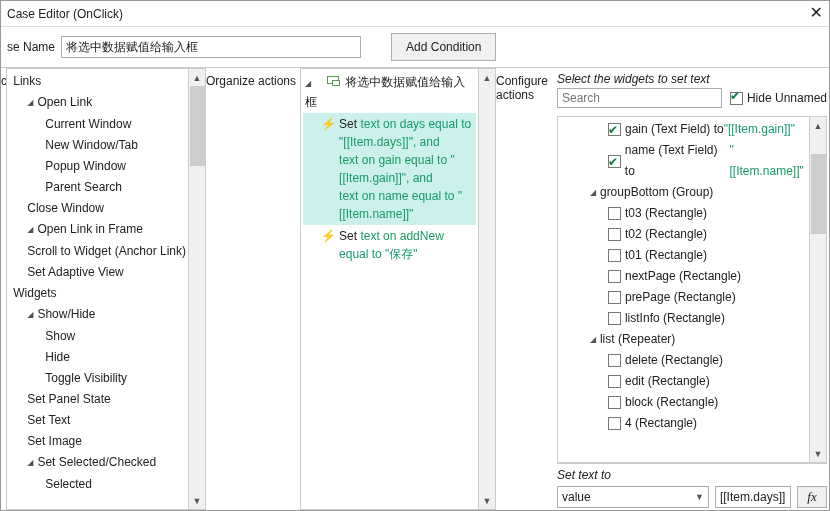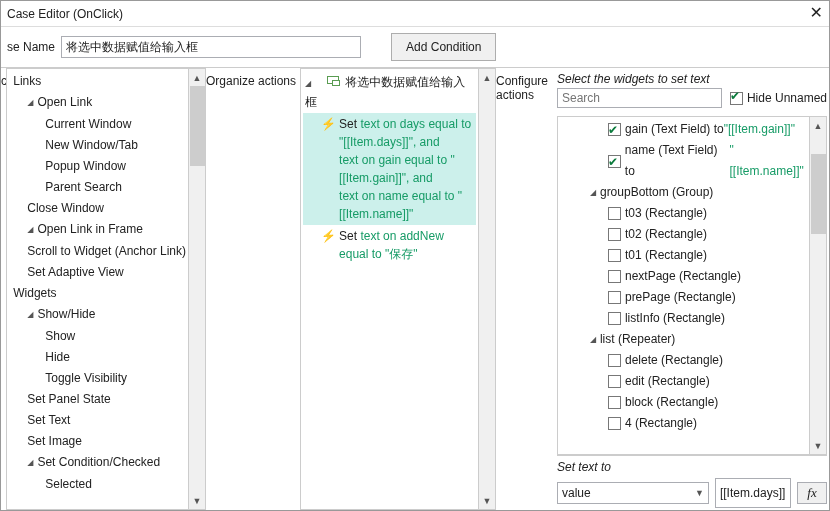--- a/index.html
+++ b/index.html
@@ -52,21 +52,21 @@
 .wtree .row{padding-left:20px;display:flex;align-items:center;cursor:pointer;}
 .wtree .row.lvl2{padding-left:48px;}
 .wtree .grouprow{padding-left:18px;display:flex;align-items:center;}
 .wtree .grouprow.lvl2{padding-left:30px;}
 .wtree .caret{font-size:8px;color:#555;width:10px;display:inline-block;}
 .wtree .vq{color:#169b66;}
 .settext{border-top:1px solid #ccc;padding:4px 0 0 0;}
 .strow{display:flex;align-items:center;gap:6px;padding:4px 0 0 0;}
 .select{height:22px;border:1px solid #abadb3;background:#fff;display:flex;align-items:center;justify-content:space-between;padding:0 4px;width:152px;cursor:pointer;}
 .select .dd{font-size:9px;color:#555;}
-.valbox{flex:1;height:30px;border:1px solid #abadb3;background:#fff;padding:0 4px;display:flex;align-items:center;}
+.valbox{flex:1;height:22px;border:1px solid #abadb3;background:#fff;padding:0 4px;display:flex;align-items:center;}
 .fx{width:30px;height:22px;border:1px solid #abadb3;background:#f0f0f0;display:flex;align-items:center;justify-content:center;font-style:italic;font-family:Georgia,serif;font-size:13px;cursor:pointer;}
 .col-r .scroll-area{border:1px solid #ccc;flex:1;display:flex;min-height:0;}
 .col-r .middle{flex:1;display:flex;flex-direction:column;min-height:0;}
 </style>
 </head>
 <body>
 
 <div class="dlg">
 
   <div class="titlebar">
@@ -98,21 +98,21 @@
             <div class="item lvl2">Scroll to Widget (Anchor Link)</div>
             <div class="item lvl2">Set Adaptive View</div>
             <div class="item lvl1">Widgets</div>
             <div class="item lvl2 has-children">Show/Hide</div>
             <div class="item lvl3">Show</div>
             <div class="item lvl3">Hide</div>
             <div class="item lvl3">Toggle Visibility</div>
             <div class="item lvl2">Set Panel State</div>
             <div class="item lvl2">Set Text</div>
             <div class="item lvl2">Set Image</div>
-            <div class="item lvl2 has-children">Set Condition/Checked</div>
+            <div class="item lvl2 has-children">Set Selected/Checked</div>
             <div class="item lvl3">Selected</div>
           </div>
         <div class="scrollbar">
           <div class="up">▲</div>
           <div class="thumb" style="top:17px;height:80px"></div>
           <div class="down" style="margin-top:auto">▼</div>
         </div>
       </div>
     </div>
 

